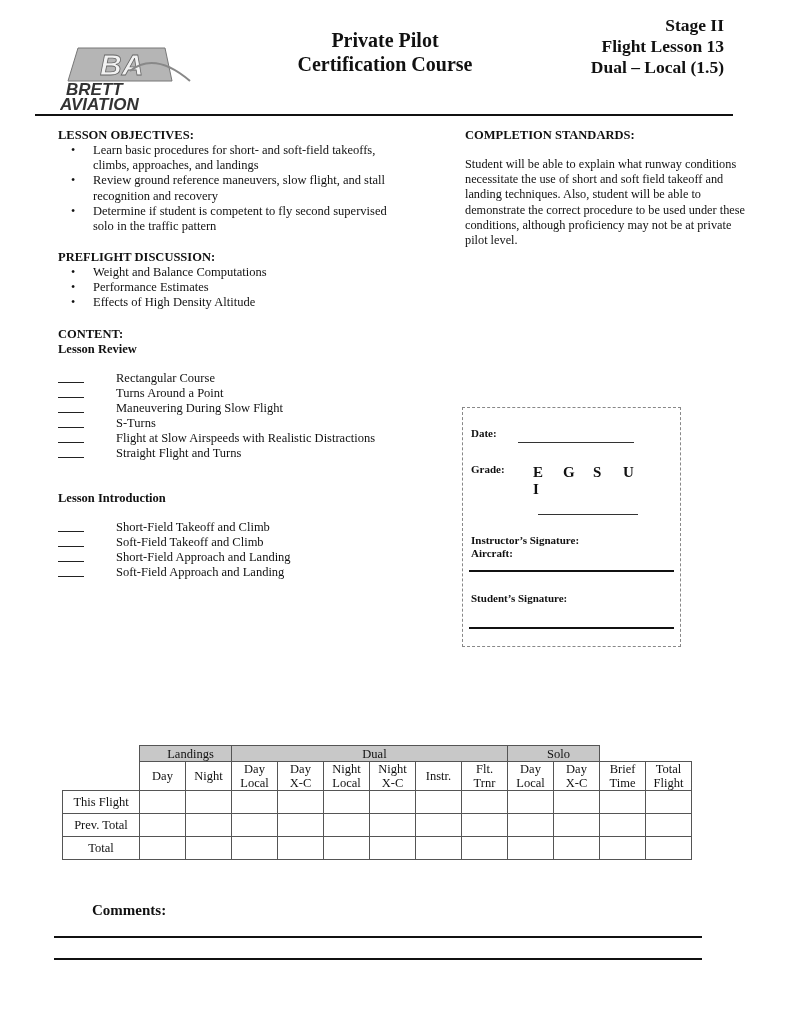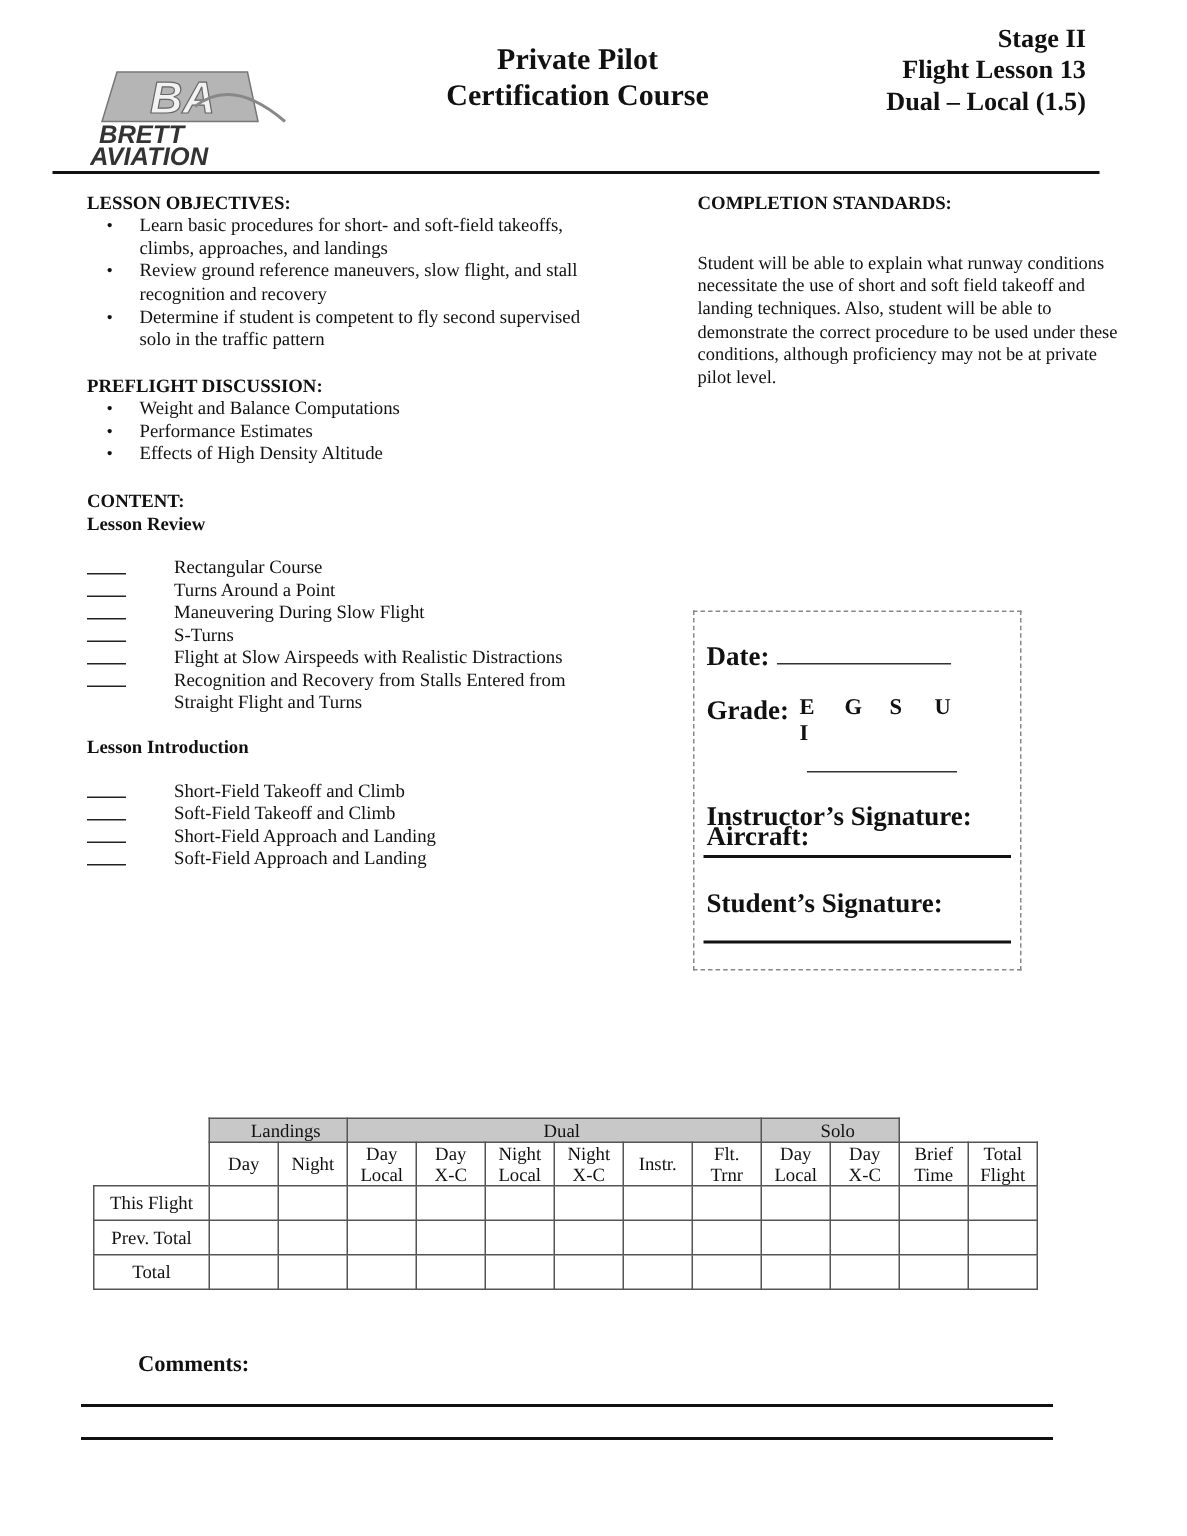--- a/index.html
+++ b/index.html
@@ -42,28 +42,28 @@
     position: absolute; left: 0; top: 11px; width: 26px; height: 0;
     border-bottom: 1px solid #222;
   }
 
   .lesson-review-list { left: 58px; top: 371px; width: 380px; }
   .lesson-intro-h { left: 58px; top: 491px; }
   .lesson-intro-list { left: 58px; top: 520px; width: 380px; }
 
   
   .completion { left: 465px; top: 128px; width: 280px; }
-  .completion p { margin: 25px 0 0 0; font-size: 12.3px; line-height: 15.2px; }
+  .completion p { margin: 14px 0 0 0; font-size: 12.3px; line-height: 15.2px; }
 
   
   .grade-box {
     left: 462px; top: 407px; width: 217px; height: 238px;
     border: 1px dashed #888;
   }
-  .gb-label { font-weight: bold; font-size: 18px; position: absolute; left: 8px; }
+  .gb-label { font-weight: bold; font-size: 11px; position: absolute; left: 8px; }
   .gb-line { position: absolute; border-bottom: 1px solid #333; height: 0; }
   .gb-thick { position: absolute; left: 6px; width: 205px; height: 0; border-bottom: 2px solid #111; }
   .grades { position: absolute; left: 70px; top: 56px; font-weight: bold; font-size: 15px; }
   .grades span { display: inline-block; width: 30px; }
 
   
   .logtable { left: 62px; top: 745px; border-collapse: collapse; }
   .logtable td {
     border: 1px solid #555; padding: 0; text-align: center; vertical-align: middle;
     font-size: 12.5px; line-height: 14px; width: 45px;
@@ -125,21 +125,21 @@
   <div class="sec-h">CONTENT:</div>
   <div class="sub-h">Lesson Review</div>
 </div>
 
 <ul class="abs check-list lesson-review-list">
   <li><span class="blank"></span><span>Rectangular Course</span></li>
   <li><span class="blank"></span><span>Turns Around a Point</span></li>
   <li><span class="blank"></span><span>Maneuvering During Slow Flight</span></li>
   <li><span class="blank"></span><span>S-Turns</span></li>
   <li><span class="blank"></span><span>Flight at Slow Airspeeds with Realistic Distractions</span></li>
-  <li><span class="blank"></span><span>Recognition and Recovery from Stalls Entered from</span></li>
+  <li><span class="blank"></span></li>
   <li><span>Straight Flight and Turns</span></li>
 </ul>
 
 <div class="abs sub-h lesson-intro-h">Lesson Introduction</div>
 
 <ul class="abs check-list lesson-intro-list">
   <li><span class="blank"></span><span>Short-Field Takeoff and Climb</span></li>
   <li><span class="blank"></span><span>Soft-Field Takeoff and Climb</span></li>
   <li><span class="blank"></span><span>Short-Field Approach and Landing</span></li>
   <li><span class="blank"></span><span>Soft-Field Approach and Landing</span></li>

